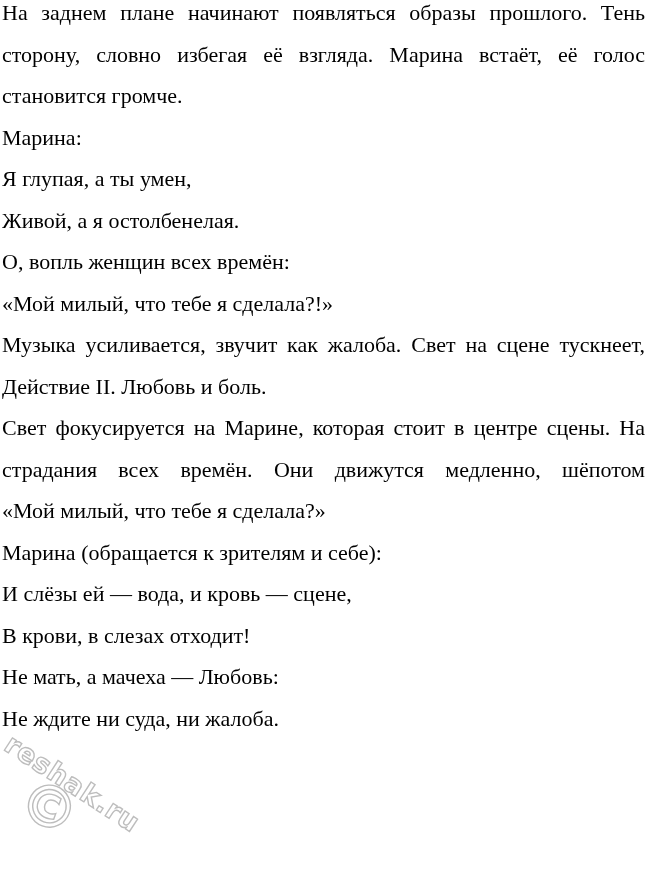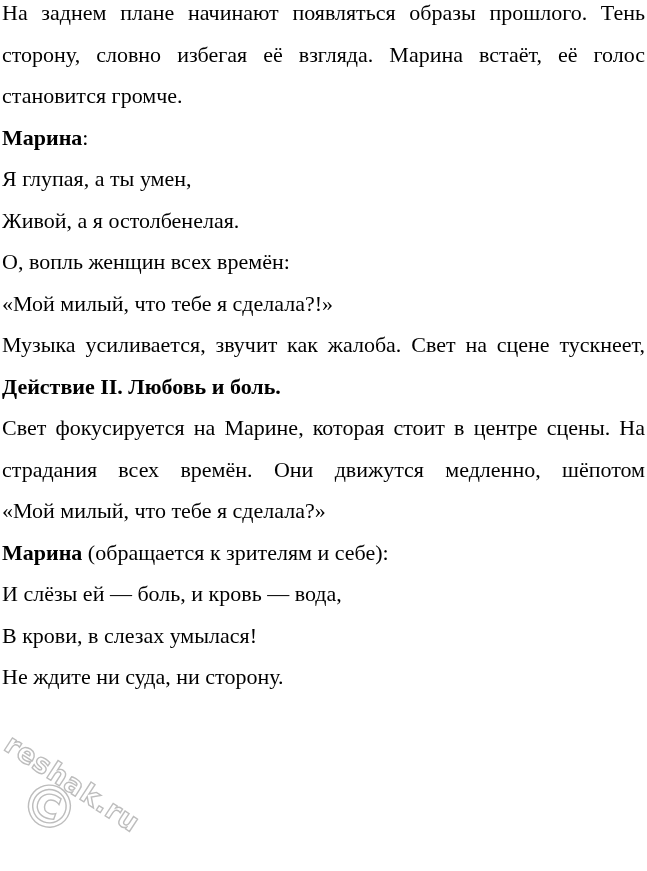--- a/index.html
+++ b/index.html
@@ -28,21 +28,21 @@
     height: 41.5px;
     line-height: 41.5px;
     font-size: 22px;
     white-space: normal;
     overflow: hidden;
   }
   .line.justify {
     text-align: justify;
     text-align-last: justify;
   }
-  .bold   { font-weight: bold; }
+  .bold   { font-weight: normal; }
   .italic { }
 
   
   .wm {
     position: absolute;
     font-family: "DejaVu Sans", sans-serif;
     color: rgba(255, 255, 255, 0.55);
     -webkit-text-stroke: 1.4px #bdbdbd;
     pointer-events: none;
     z-index: 5;
@@ -77,19 +77,20 @@
       <div class="line"><span>Я глупая, а ты умен,</span></div>
       <div class="line"><span>Живой, а я остолбенелая.</span></div>
       <div class="line"><span>О, вопль женщин всех времён:</span></div>
       <div class="line"><span>«Мой милый, что тебе я сделала?!»</span></div>
       <div class="line justify"><span class="italic">Музыка усиливается, звучит как жалоба. Свет на сцене тускнеет,</span></div>
       <div class="line"><span class="bold">Действие II. Любовь и боль.</span></div>
       <div class="line justify"><span class="italic">Свет фокусируется на Марине, которая стоит в центре сцены. На</span></div>
       <div class="line justify"><span class="italic">страдания всех времён. Они движутся медленно, шёпотом повторяя:</span></div>
       <div class="line"><span class="italic">«Мой милый, что тебе я сделала?»</span></div>
       <div class="line"><span class="bold">Марина</span><span> (обращается к зрителям и себе):</span></div>
-      <div class="line"><span>И слёзы ей — боль, и кровь — вода,</span></div>
-      <div class="line"><span>В крови, в слезах умылася!</span></div>
-      <div class="line"><span>Не ждите ни суда, ни сторону.</span></div>
+      <div class="line"><span>И слёзы ей — вода, и кровь — сцене,</span></div>
+      <div class="line"><span>В крови, в слезах отходит!</span></div>
+      <div class="line"><span>Не мать, а мачеха — Любовь:</span></div>
+      <div class="line"><span>Не ждите ни суда, ни жалоба.</span></div>
     </div>
   <div class="wm wm-text">reshak.ru</div>
   <div class="wm wm-copy">©</div>
 </div>
 
 </body></html>

